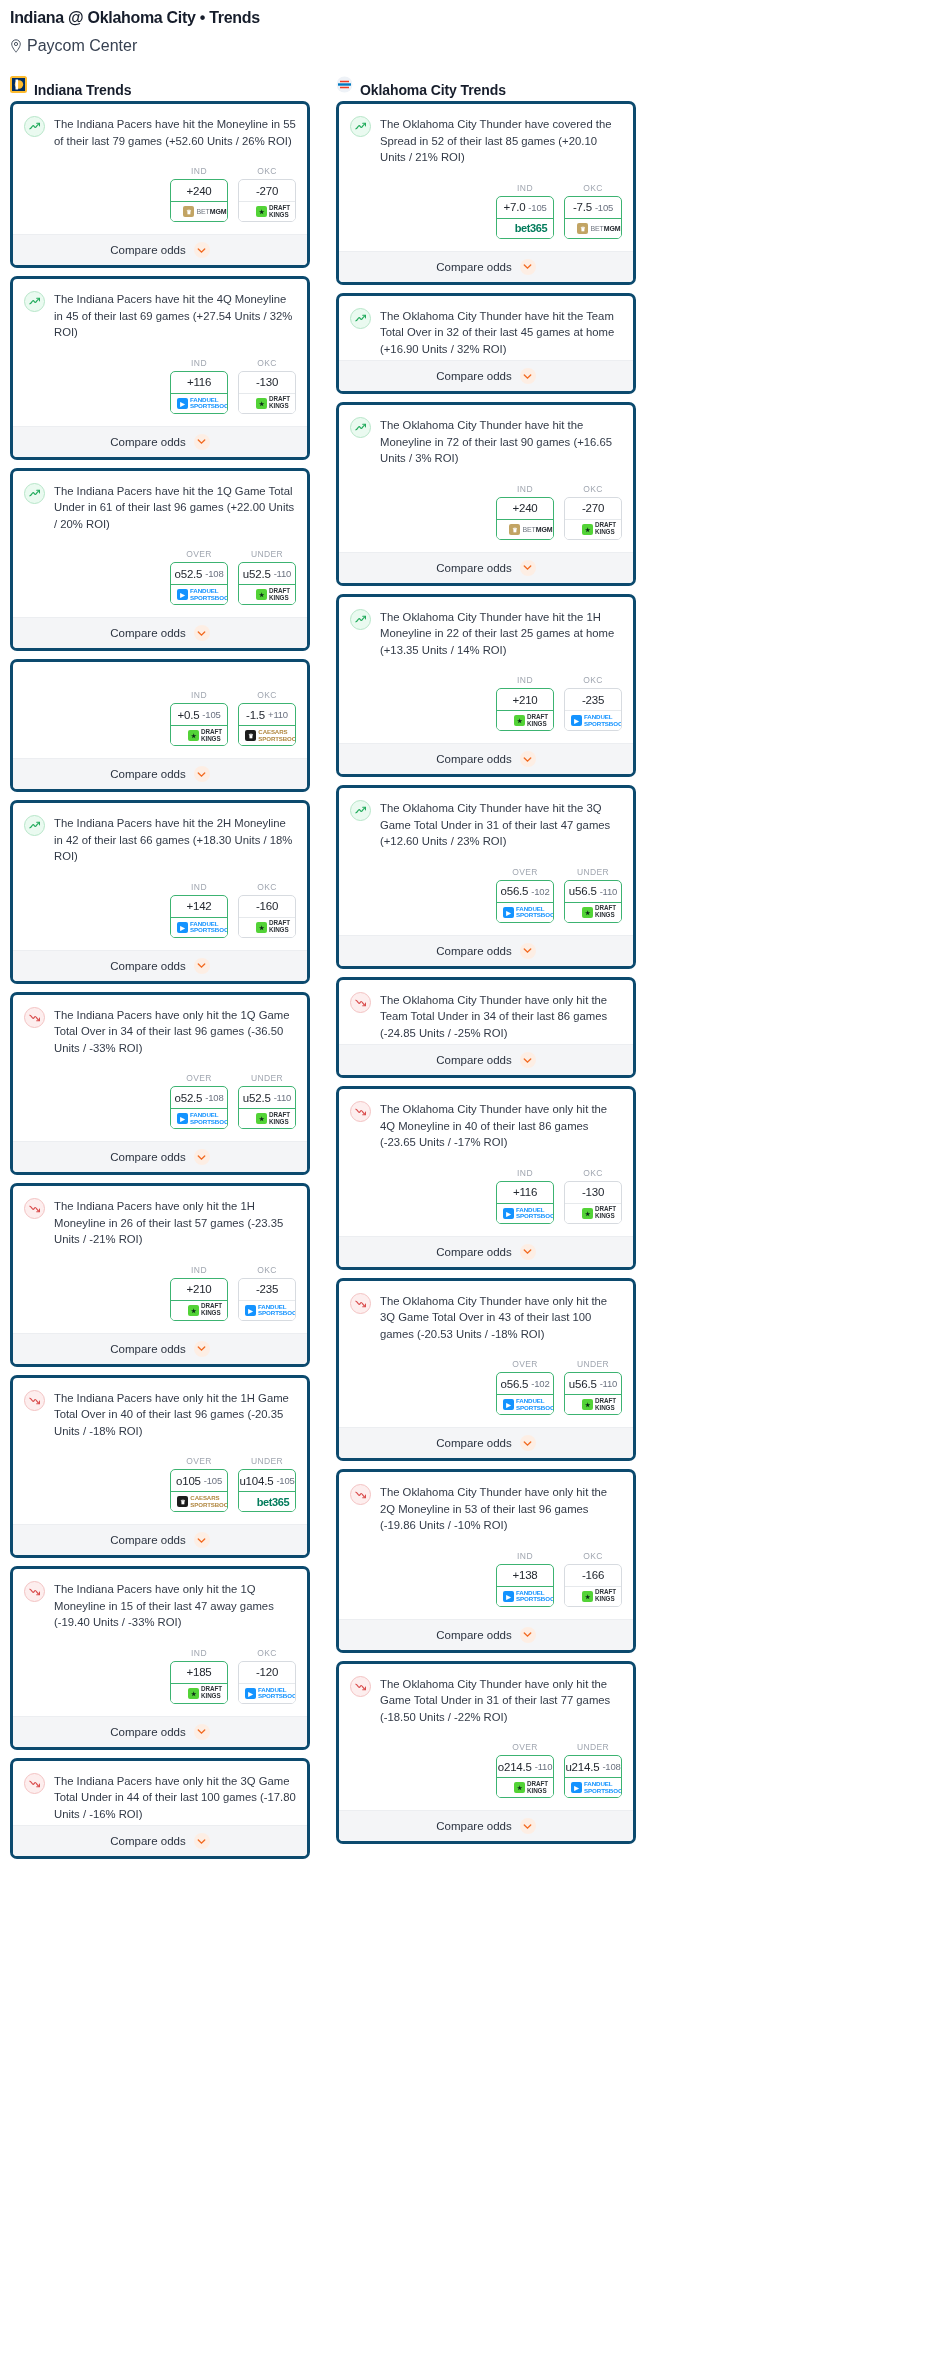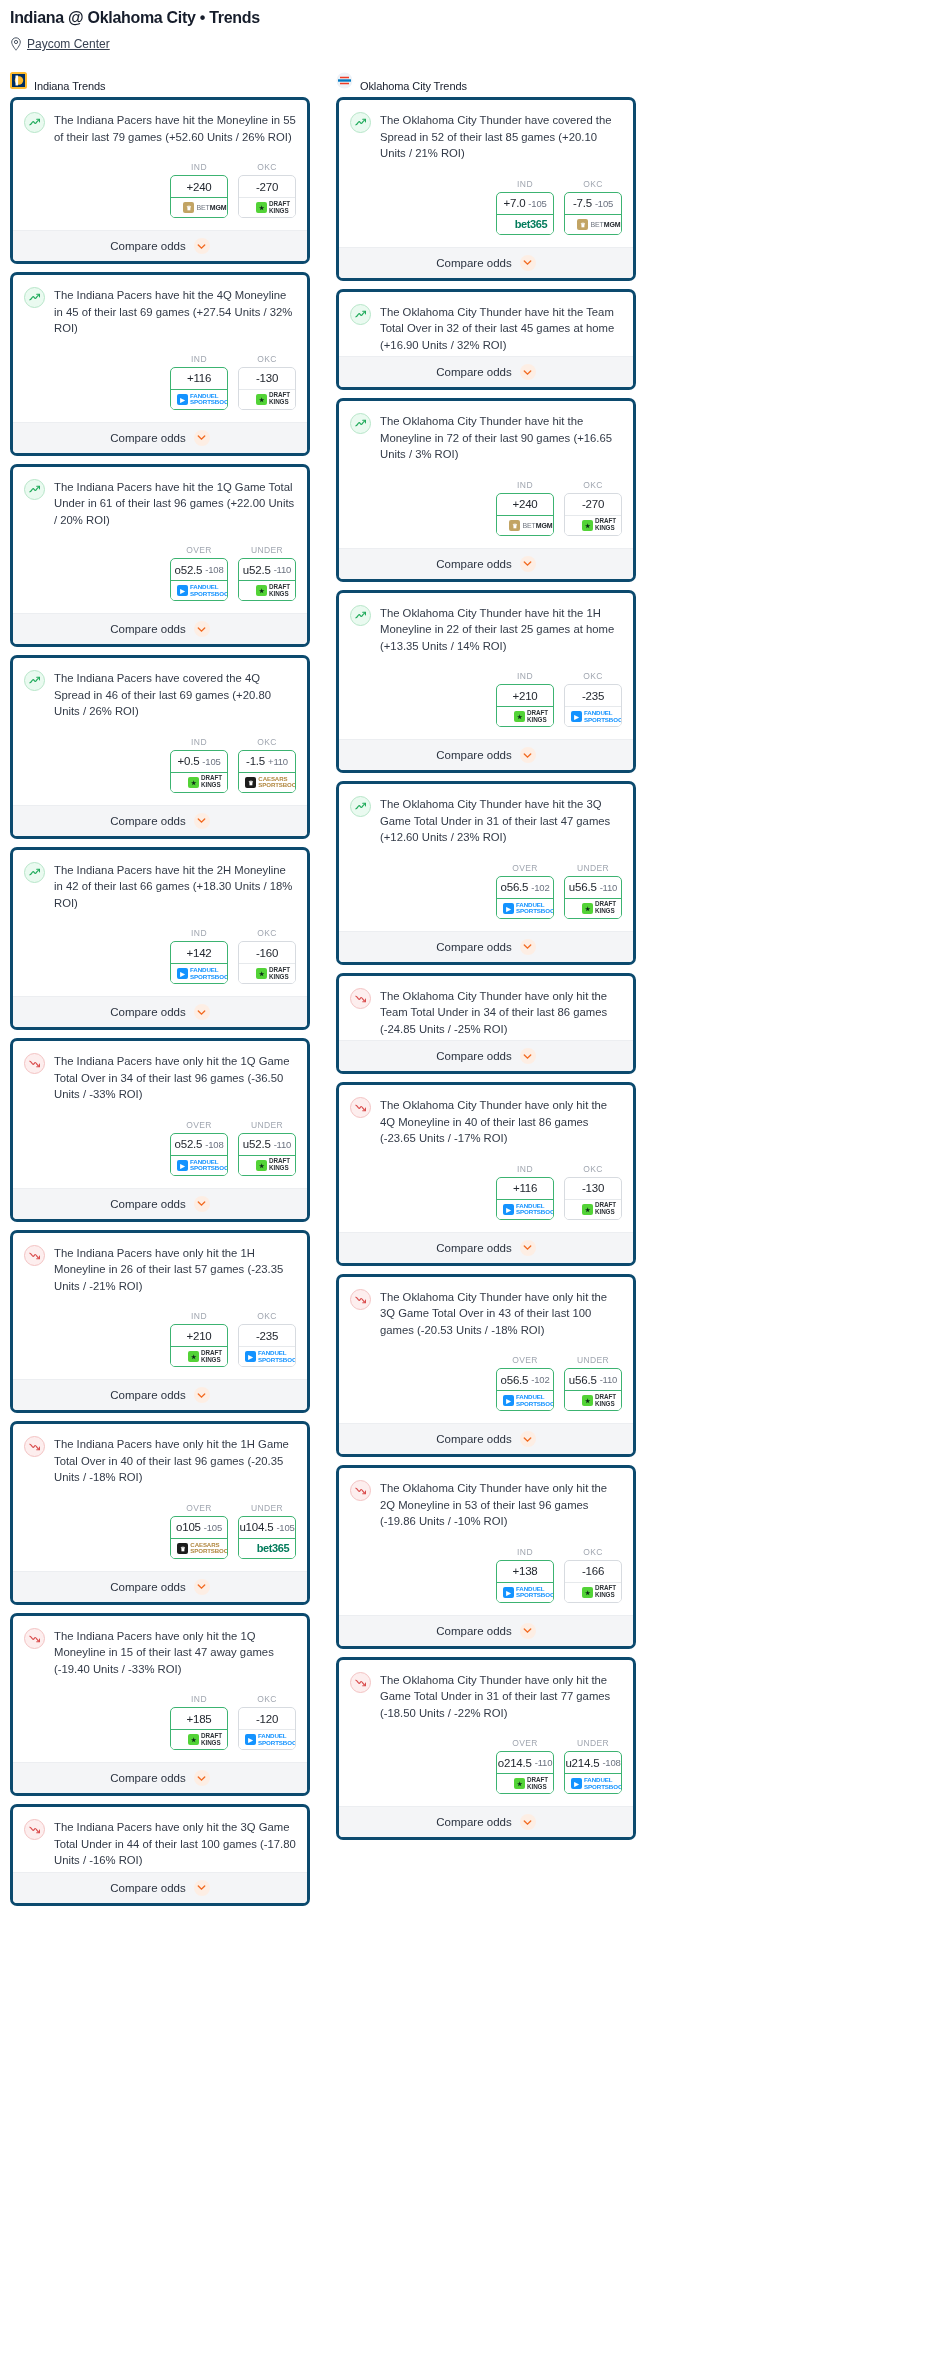--- a/index.html
+++ b/index.html
@@ -18,32 +18,32 @@
     color: #161d2b;
     letter-spacing: -0.3px;
     line-height: 24px;
     margin-bottom: 7px;
   }
   .venue-row {
     display: flex; align-items: center; gap: 5px;
     margin-bottom: 20px;
   }
   .pin-icon { width: 12px; height: 14px; flex: 0 0 auto; }
-  .venue-name { font-size: 12px; color: #374151; text-decoration: underline; }
+  .venue-name { font-size: 16px; color: #374151; }
 
   .columns { display: flex; gap: 26px; align-items: flex-start; }
   .col { width: 300px; flex: 0 0 300px; }
 
   .col-header {
     display: flex; align-items: center; gap: 7px;
     margin-bottom: 8px; height: 18px;
   }
   .team-logo { width: 17px; height: 17px; flex:0 0 auto; }
   .col-header-title {
-    font-size: 11px; font-weight: normal; color: #161d2b;
+    font-size: 14px; font-weight: bold; color: #161d2b;
     letter-spacing: -0.1px;
     margin-top: 12px;
   }
 
   .card {
     border: 3px solid #0c4a6e;
     border-radius: 7px;
     background: #fff;
     margin-bottom: 8px;
     overflow: hidden;
@@ -295,29 +295,20 @@
             <span class="label">Compare odds</span>
             <span class="chev">
               <svg viewBox="0 0 12 12" width="11" height="11">
                 <path d="M2.5 4.3L6 7.8l3.5-3.5" fill="none" stroke="#f26a21" stroke-width="1.5" stroke-linecap="round"></path>
               </svg>
             </span>
           </div>
         </div>
         <div class="card">
           <div class="card-body">
-            <div class="trend-row">
-              <span class="trend-badge up">
-                <svg viewBox="0 0 14 14" width="13" height="13">
-                  <path d="M2 9.5c1.6-.2 2.3-3.4 3.6-3.4 1 0 1.3 2 2.2 2 1.2 0 1.9-3.3 4.2-4.1" fill="none" stroke="#1faa5a" stroke-width="1.2" stroke-linecap="round"></path>
-                  <path d="M9.4 3.5h2.9v2.8" fill="none" stroke="#1faa5a" stroke-width="1.2" stroke-linecap="round"></path>
-                </svg>
-              </span>
-              <span class="trend-text">The Indiana Pacers have covered the 4Q Spread in 46 of their last 69 games (+20.80 Units / 26% ROI)</span>
-            </div>
             <div class="odds-area">
               <div class="odds-col">
                 <div class="odds-label">IND</div>
                 <div class="odds-box pos">
                   <div class="odds-val">
                     <span>+0.5</span>
                     <span class="juice">-105</span>
                   </div>
                   <div class="book-strip">
                     <span class="bk bk-dk">

